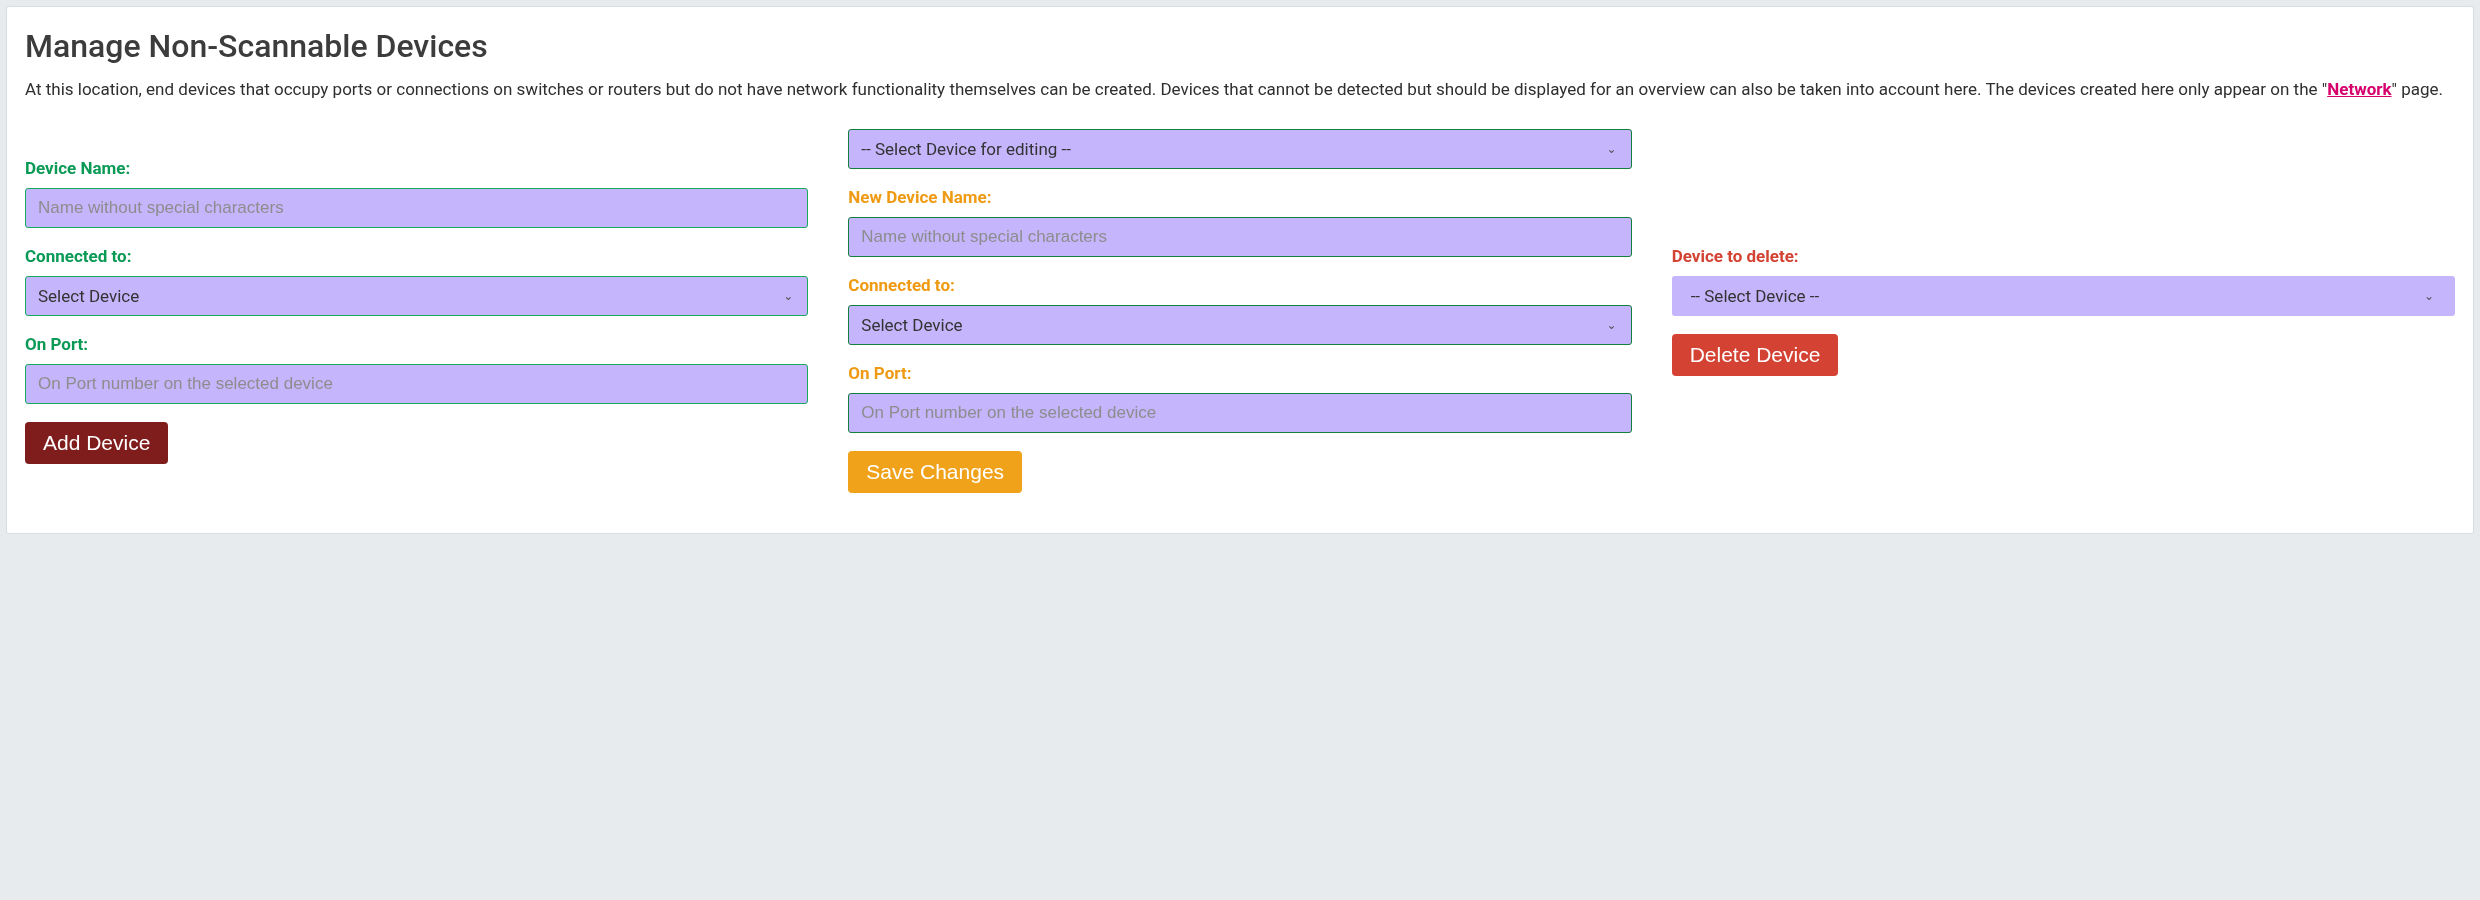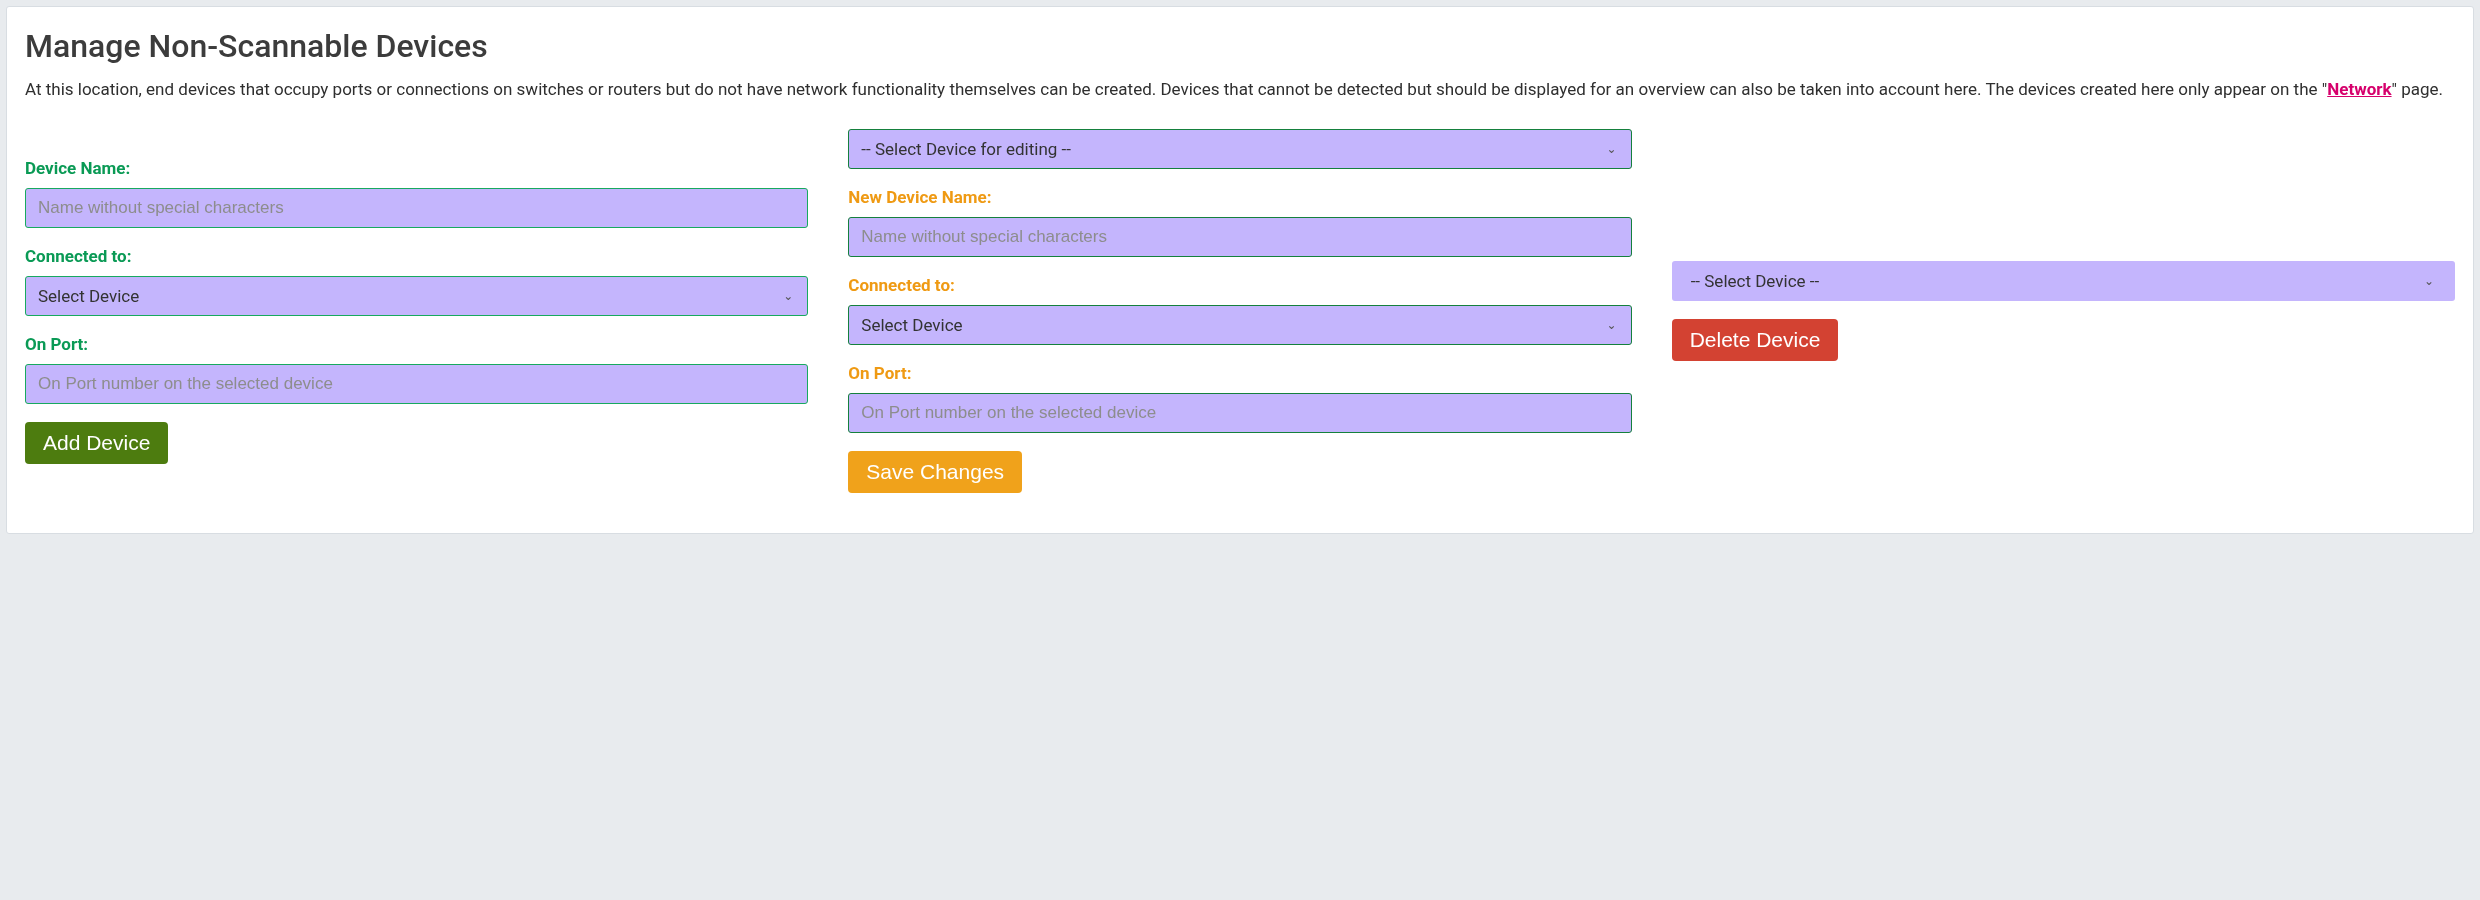--- a/index.html
+++ b/index.html
@@ -79,21 +79,21 @@
       align-items: center;
       height: 42px;
       padding: 0 18px;
       border: none;
       border-radius: 4px;
       font-size: 21px;
       font-weight: 500;
       color: #fff;
       cursor: pointer;
     }
-    .btn.green  { background: #4d7c0f; }
+    .btn.green  { background: #7f1d1d; }
     .btn.orange { background: #f0a21b; }
     .btn.red    { background: #d34232; }
   </style>
 </head>
 <body>
 
 <div class="panel">
 
   <h1>Manage Non-Scannable Devices</h1>
 
@@ -142,20 +142,21 @@
       </div>
       <div class="field">
         <label class="label orange">On Port:</label>
         <input type="text" class="control orange" placeholder="On Port number on the selected device" style="">
       </div>
       <button class="btn orange">Save Changes</button>
     </div>
 
     <div class="col">
       <div class="field">
+        <label class="label red">Device to delete:</label>
         <div class="control red select">
           <span class="value">-- Select Device --</span>
           <span class="chev">⌄</span>
         </div>
       </div>
       <button class="btn red">Delete Device</button>
     </div>
 
   </div>
 </div>

